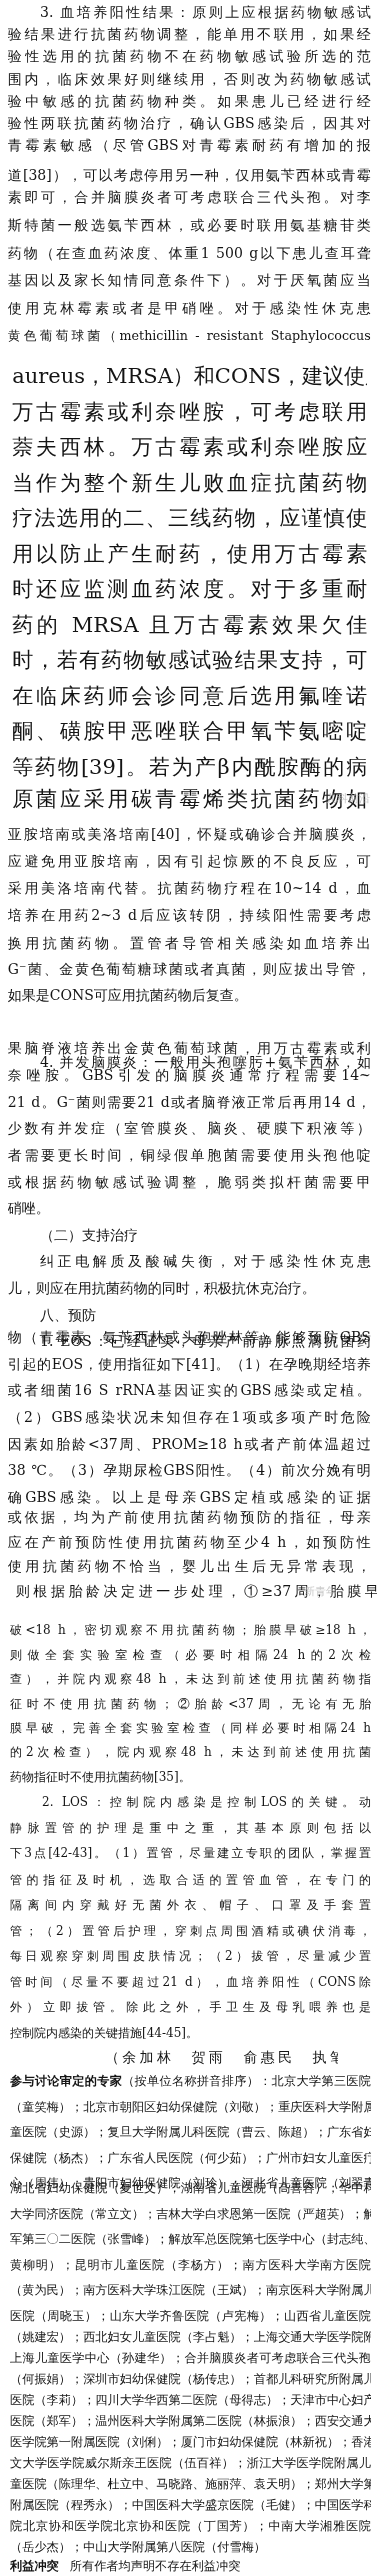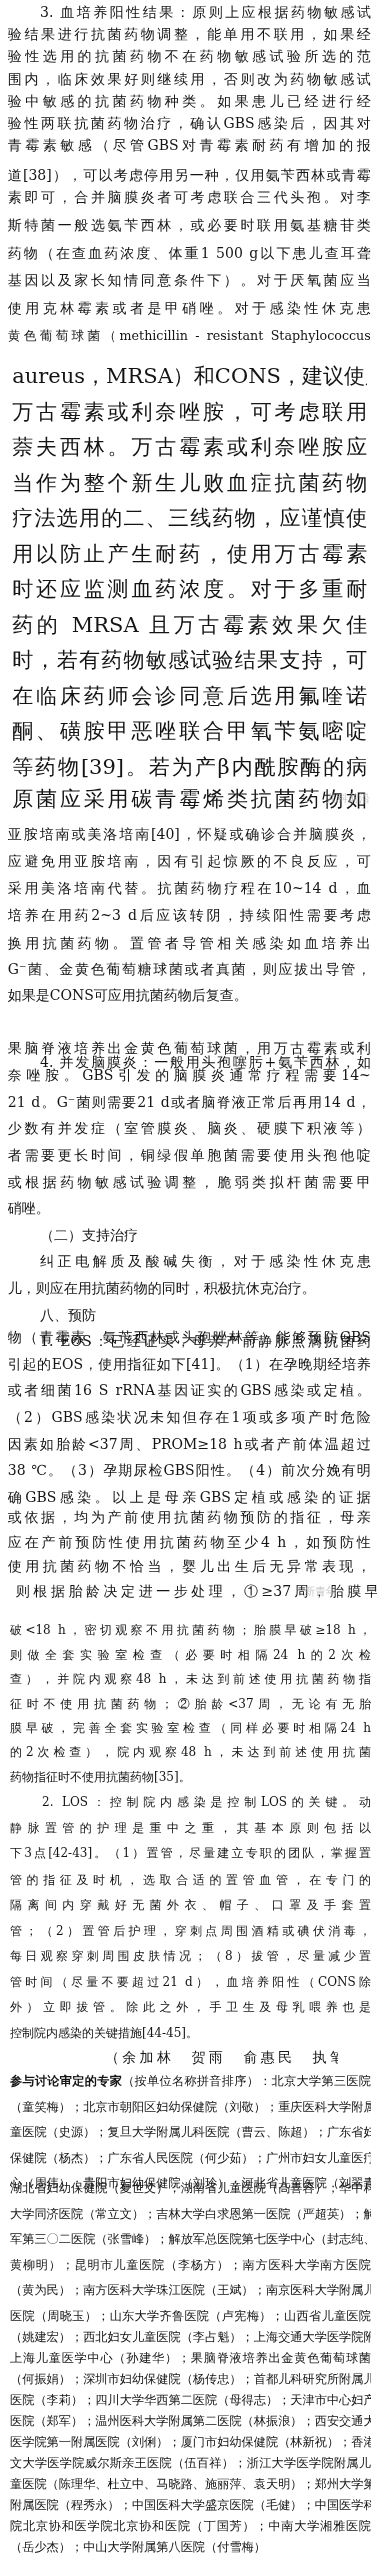--- a/index.html
+++ b/index.html
@@ -124,21 +124,21 @@
     <div class="line sz-mid" style="top:1717px;">膜早破，完善全套实验室检查（同样必要时相隔24 h</div>
     <div class="line sz-mid" style="top:1741px;">的2次检查），院内观察48 h，未达到前述使用抗菌</div>
     <div class="line sz-mid last" style="top:1766px;">药物指征时不使用抗菌药物[35]。</div>
 
     <div class="line sz-mid indent" style="top:1791px; left:42px; width:329px;">2. LOS：控制院内感染是控制LOS的关键。动</div>
     <div class="line sz-mid" style="top:1817px;">静脉置管的护理是重中之重，其基本原则包括以</div>
     <div class="line sz-mid" style="top:1842px;">下3点[42-43]。（1）置管，尽量建立专职的团队，掌握置</div>
     <div class="line sz-mid" style="top:1869px;">管的指征及时机，选取合适的置管血管，在专门的</div>
     <div class="line sz-mid" style="top:1894px;">隔离间内穿戴好无菌外衣、帽子、口罩及手套置</div>
     <div class="line sz-mid" style="top:1920px;">管；（2）置管后护理，穿刺点周围酒精或碘伏消毒，</div>
-    <div class="line sz-mid" style="top:1945px;">每日观察穿刺周围皮肤情况；（8）拔管，尽量减少置</div>
+    <div class="line sz-mid" style="top:1945px;">每日观察穿刺周围皮肤情况；（2）拔管，尽量减少置</div>
     <div class="line sz-mid" style="top:1971px;">管时间（尽量不要超过21 d），血培养阳性（CONS除</div>
     <div class="line sz-mid" style="top:1996px;">外）立即拔管。除此之外，手卫生及母乳喂养也是</div>
     <div class="line sz-mid last" style="top:2022px;">控制院内感染的关键措施[44-45]。</div>
   </div>
 
   <div class="line author-line last" style="top:2046px;">（余加林　贺雨　俞惠民　执笔）</div>
 
   <div>
     <div class="line sz-list" style="top:2071px;">
       <span class="bold">参与讨论审定的专家</span><span>（按单位名称拼音排序）：北京大学第三医院</span>
@@ -149,27 +149,30 @@
     <div class="line sz-list" style="top:2173px;">心（周伟）；贵阳市妇幼保健院（刘玲）；河北省儿童医院（刘翠青）；</div>
 
     <div class="line sz-list" style="top:2178px;">湖北省妇幼保健院（夏世文）；湖南省儿童医院（高喜容）；华中科技</div>
     <div class="line sz-list" style="top:2204px;">大学同济医院（常立文）；吉林大学白求恩第一医院（严超英）；解放</div>
     <div class="line sz-list" style="top:2229px;">军第三〇二医院（张雪峰）；解放军总医院第七医学中心（封志纯、</div>
     <div class="line sz-list" style="top:2255px;">黄柳明）；昆明市儿童医院（李杨方）；南方医科大学南方医院</div>
     <div class="line sz-list" style="top:2280px;">（黄为民）；南方医科大学珠江医院（王斌）；南京医科大学附属儿童</div>
     <div class="line sz-list" style="top:2306px;">医院（周晓玉）；山东大学齐鲁医院（卢宪梅）；山西省儿童医院</div>
 
     <div class="line sz-list" style="top:2327px;">（姚建宏）；西北妇女儿童医院（李占魁）；上海交通大学医学院附属</div>
-    <div class="line sz-list" style="top:2348px;">上海儿童医学中心（孙建华）；果脑脊液培养出金黄色葡萄球菌</div>
+    <div class="line sz-list" style="top:2348px;">上海儿童医学中心（孙建华）；合并脑膜炎者可考虑联合三代头孢</div>
     <div class="line sz-list" style="top:2369px;">（何振娟）；深圳市妇幼保健院（杨传忠）；首都儿科研究所附属儿童</div>
     <div class="line sz-list" style="top:2390px;">医院（李莉）；四川大学华西第二医院（母得志）；天津市中心妇产科</div>
     <div class="line sz-list" style="top:2411px;">医院（郑军）；温州医科大学附属第二医院（林振浪）；西安交通大学</div>
     <div class="line sz-list" style="top:2432px;">医学院第一附属医院（刘俐）；厦门市妇幼保健院（林新祝）；香港中</div>
     <div class="line sz-list" style="top:2453px;">文大学医学院威尔斯亲王医院（伍百祥）；浙江大学医学院附属儿</div>
     <div class="line sz-list" style="top:2474px;">童医院（陈理华、杜立中、马晓路、施丽萍、袁天明）；郑州大学第一</div>
     <div class="line sz-list" style="top:2495px;">附属医院（程秀永）；中国医科大学盛京医院（毛健）；中国医学科学</div>
     <div class="line sz-list" style="top:2516px;">院北京协和医学院北京协和医院（丁国芳）；中南大学湘雅医院</div>
     <div class="line sz-list last" style="top:2537px;">（岳少杰）；中山大学附属第八医院（付雪梅）</div>
   </div>
 
+  <div class="line sz-list last" style="top:2556px;">
+    <span class="bold">利益冲突</span><span style="display:inline-block;width:11px;"></span><span>所有作者均声明不存在利益冲突</span>
+  </div>
 
 </div>
 
 
 </body></html>

